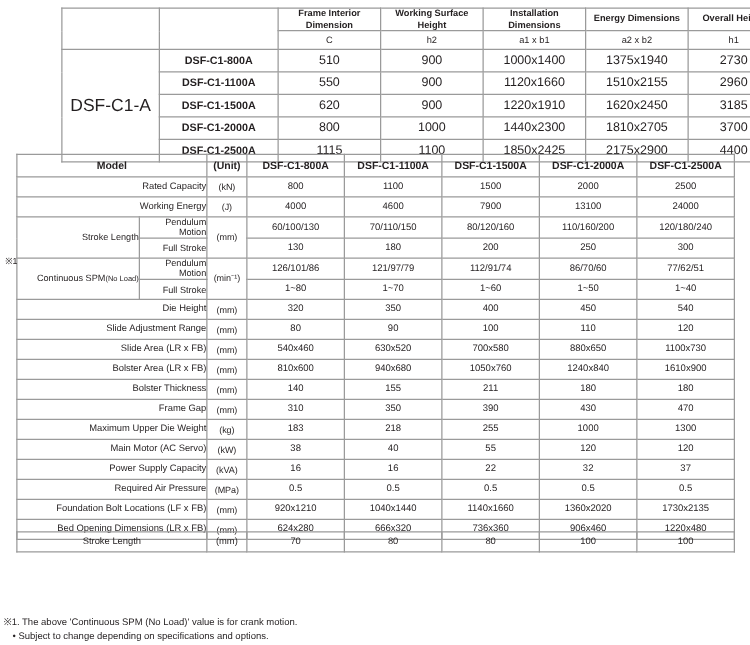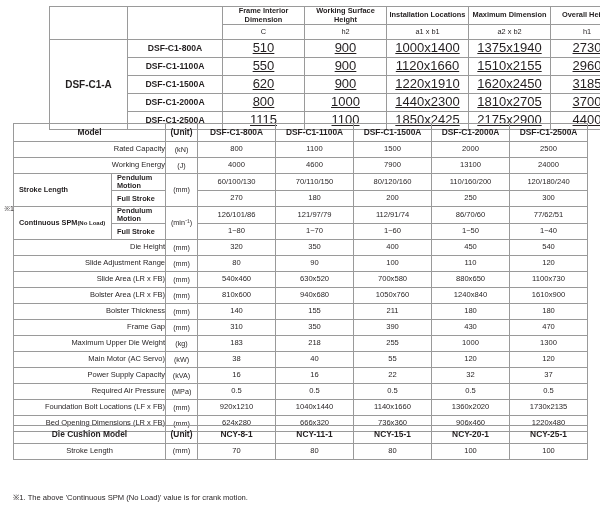--- a/index.html
+++ b/index.html
@@ -56,27 +56,26 @@
   #table1 td.t1-sub {
     font-size: 7.4px;
     height: 14px;
   }
   #table1 td.t1-name {
     font-weight: bold;
     font-size: 8.6px;
     height: 17px;
   }
   #table1 td.t1-val {
-    font-size: 13px;
+    font-size: 10px;
     height: 17px;
-    text-decoration: underline;
   }
   #table1 td.t1-series {
-    font-weight: bold;
-    font-size: 10px;
+    font-weight: normal;
+    font-size: 14px;
   }
 
   
   #table2-wrap {
     position: absolute;
     left: 13px;
     top: 123px;
     width: 574px;
   }
   #table2 { width: 574px; }
@@ -86,24 +85,23 @@
     font-size: 8.4px;
     height: 17px;
   }
   #table2 td.val { font-size: 7.6px; }
   #table2 td.lbl {
     text-align: right;
     padding-left: 5px;
     font-size: 7.5px;
   }
   #table2 td.lbl-split {
-    text-align: left;
+    text-align: right;
     padding-left: 5px;
     font-size: 7.3px;
-    font-weight: bold;
   }
   #table2 td.u { font-size: 7.2px; }
 
   
   #note-marker {
     position: absolute;
     left: 0px;
     top: 204px;
     font-size: 7px;
     color: #231f20;
@@ -122,21 +120,21 @@
   #table3 td { height: 15px; }
   #table3 td.m-hdr {
     font-weight: bold;
     font-size: 8.4px;
     height: 17px;
   }
 
   
   #notes {
     position: absolute;
-    left: 13px;
+    left: 3px;
     top: 492px;
     width: 574px;
     font-size: 7.6px;
     line-height: 1.45;
     color: #231f20;
   }
   #notes div { white-space: nowrap; }
   .note2 { padding-left: 7px; }
   .tiny { font-size: 6px; }
 </style>
@@ -155,22 +153,22 @@
         <col style="width:82px">
         <col style="width:82px">
         <col style="width:73px">
       </colgroup>
       <tbody>
           <tr>
         <td class="t1-hdr" rowspan="2"></td>
         <td class="t1-hdr" rowspan="2"></td>
         <td class="t1-hdr">Frame Interior Dimension</td>
         <td class="t1-hdr">Working Surface Height</td>
-        <td class="t1-hdr">Installation Locations</td>
-        <td class="t1-hdr">Maximum Dimension</td>
+        <td class="t1-hdr">Installation Dimensions</td>
+        <td class="t1-hdr">Energy Dimensions</td>
         <td class="t1-hdr">Overall Height</td>
       </tr>
       <tr>
         <td class="t1-sub">C</td>
         <td class="t1-sub">h2</td>
         <td class="t1-sub">a1 x b1</td>
         <td class="t1-sub">a2 x b2</td>
         <td class="t1-sub">h1</td>
       </tr>
       <tr>
@@ -266,21 +264,21 @@
         <td class="lbl-split">Pendulum Motion</td>
         <td class="u" rowspan="2">(mm)</td>
         <td class="val">60/100/130</td>
         <td class="val">70/110/150</td>
         <td class="val">80/120/160</td>
         <td class="val">110/160/200</td>
         <td class="val">120/180/240</td>
       </tr>
       <tr>
         <td class="lbl-split">Full Stroke</td>
-        <td class="val">270</td>
+        <td class="val">130</td>
         <td class="val">180</td>
         <td class="val">200</td>
         <td class="val">250</td>
         <td class="val">300</td>
       </tr>
 
       <tr>
         <td class="lbl-split" rowspan="2">
           <span>Continuous SPM</span><span class="tiny">(No Load)</span>
         </td>
@@ -431,39 +429,31 @@
       <colgroup>
         <col style="width:152px">
         <col style="width:32px">
         <col style="width:78px">
         <col style="width:78px">
         <col style="width:78px">
         <col style="width:78px">
         <col style="width:78px">
       </colgroup>
       <tbody>
-          <tr>
-        <td class="m-hdr">Die Cushion Model</td>
-        <td class="m-hdr">(Unit)</td>
-        <td class="m-hdr">NCY-8-1</td>
-        <td class="m-hdr">NCY-11-1</td>
-        <td class="m-hdr">NCY-15-1</td>
-        <td class="m-hdr">NCY-20-1</td>
-        <td class="m-hdr">NCY-25-1</td>
-      </tr>
       <tr>
         <td class="lbl">Stroke Length</td>
         <td class="u">(mm)</td>
         <td class="val">70</td>
         <td class="val">80</td>
         <td class="val">80</td>
         <td class="val">100</td>
         <td class="val">100</td>
       </tr>
     </tbody>
       </table>
   </div>
 
   <div id="notes">
     <div>※1. The above 'Continuous SPM (No Load)' value is for crank motion.</div>
+    <div class="note2">• Subject to change depending on specifications and options.</div>
   </div>
 
 </div>
 
 </body></html>

